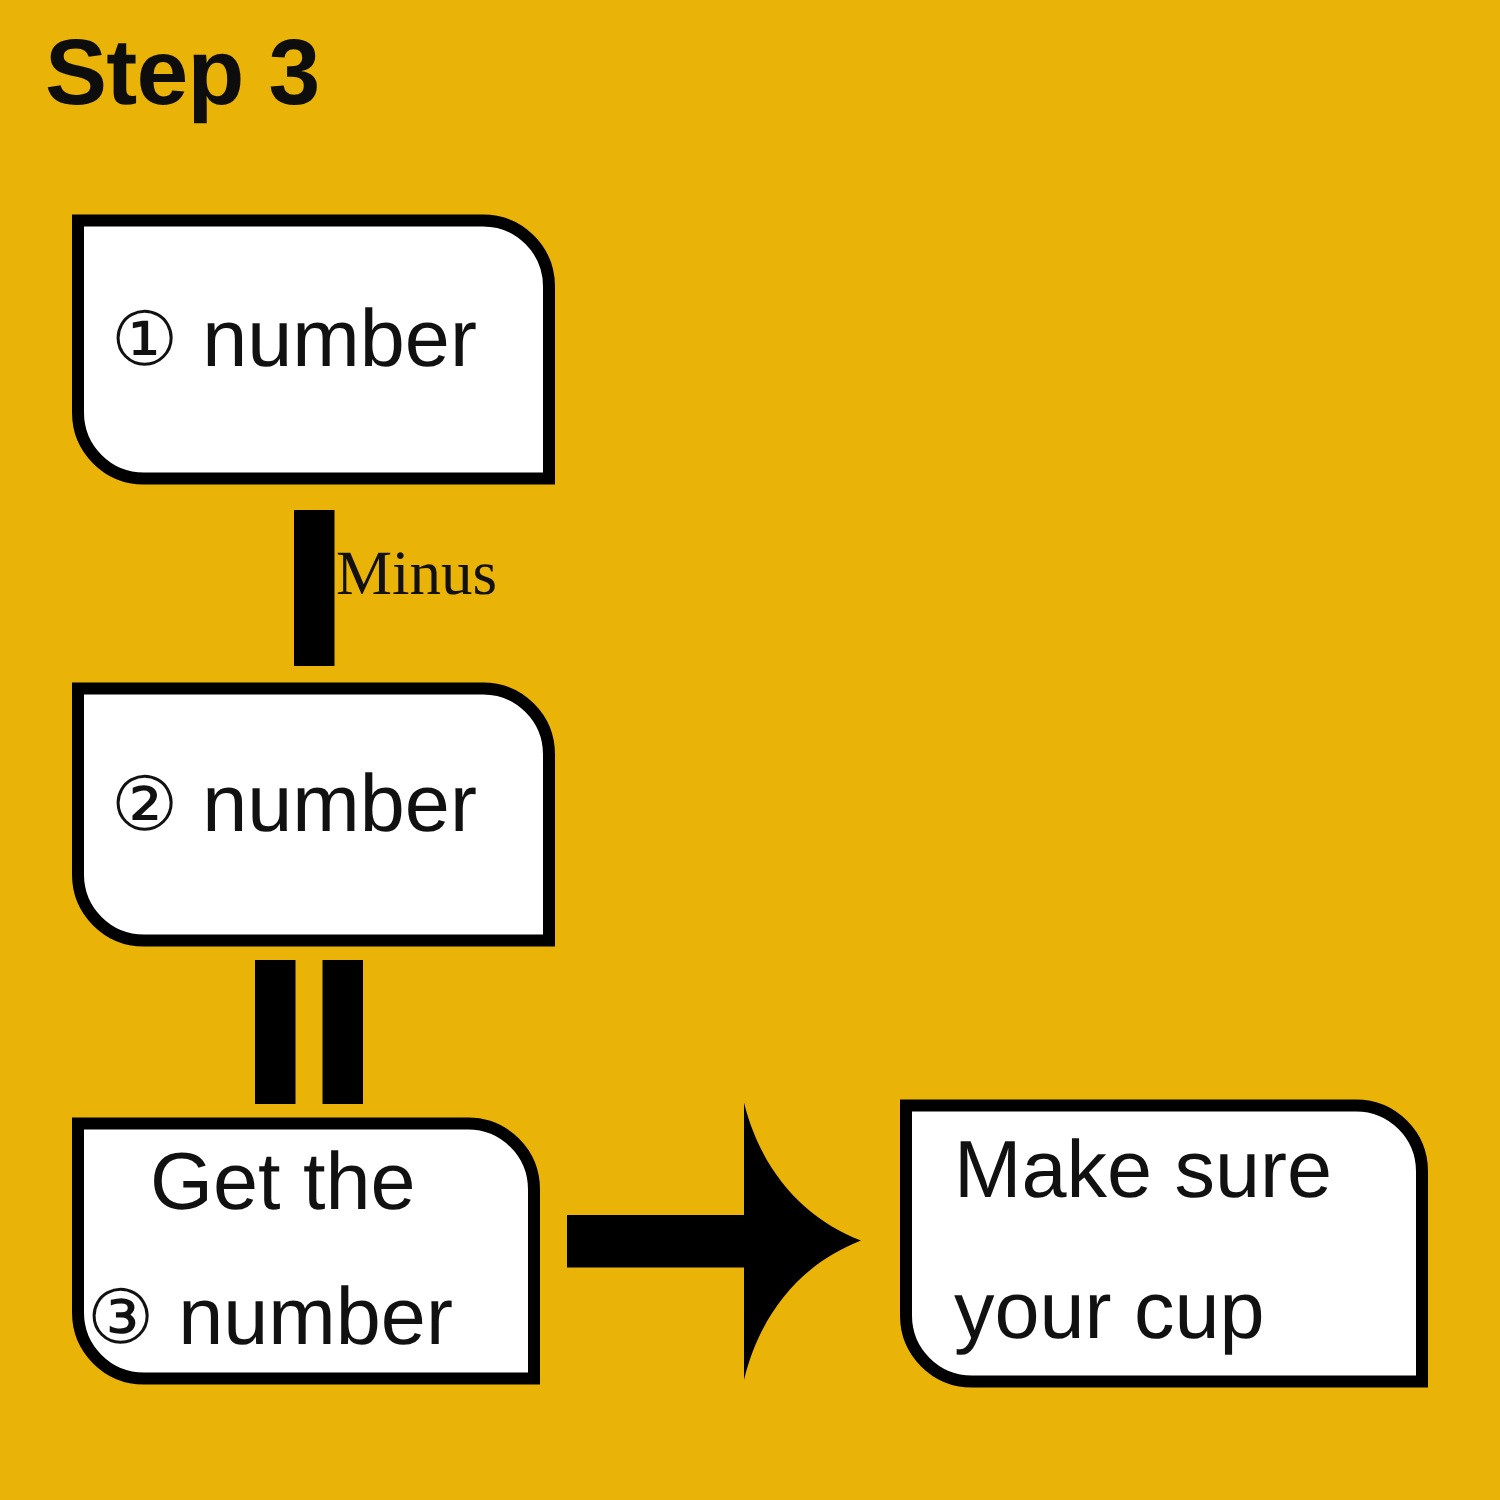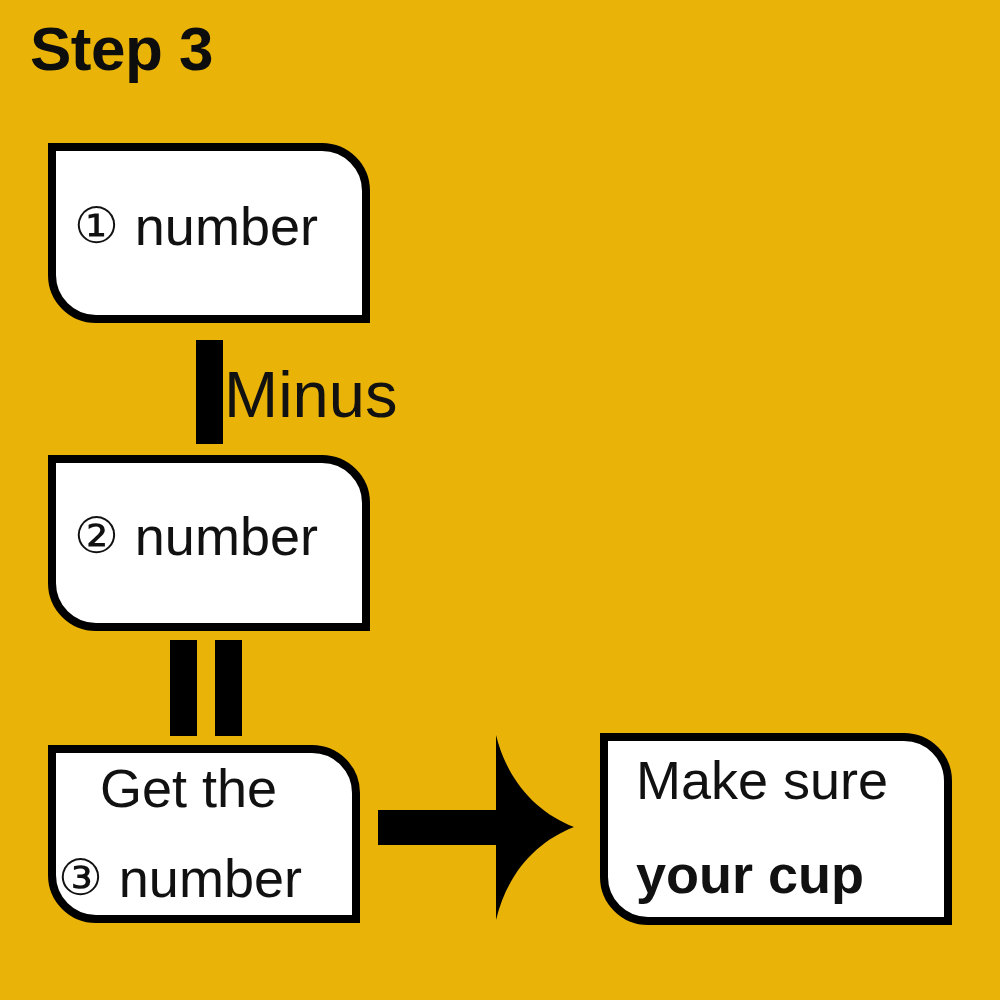--- a/index.html
+++ b/index.html
@@ -66,22 +66,22 @@
   }
   .gap-sm { width: 16px; display:inline-block; }
 
   
   .conn-bar {
     position: absolute;
     background: #000000;
   }
   .minus-label {
     position: absolute;
-    font-family: Liberation Sans, sans-serif;
-    font-size: 65px;
+    font-family: Liberation Serif, serif;
+    font-size: 42px;
     line-height: 1;
     color: #111111;
     white-space: nowrap;
   }
 
   
   .arrow-wrap {
     position: absolute;
   }
 </style>
@@ -129,18 +129,18 @@
     <svg width="200" height="185" viewBox="0 0 200 185" xmlns="http://www.w3.org/2000/svg">
       <path d="M 0,75 L 118,75 L 118,0 C 130,48 160,78 196,92
                C 160,106 130,136 118,185 L 118,110 L 0,110 Z" fill="#000000"></path>
     </svg>
   </div>
 
   <div class="flow-box" style="left:600px; top:733px; width:352px; height:192px;text-align:right;">
     <div class="box-line" style="left:28px; top:12px;">
       <span class="line-text">Make sure</span>
     </div>
-    <div class="box-line" style="left:28px; top:106px;font-weight:bold;">
+    <div class="box-line" style="left:28px; top:106px;">
       <span class="line-text">your cup</span>
     </div>
   </div>
 
 </div>
 
 </body></html>

